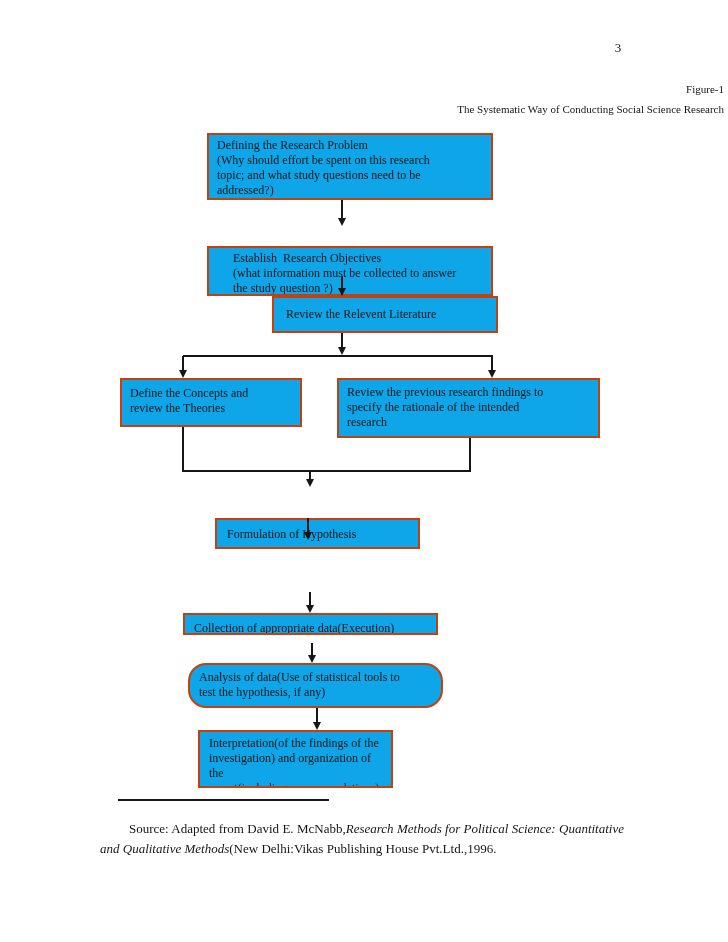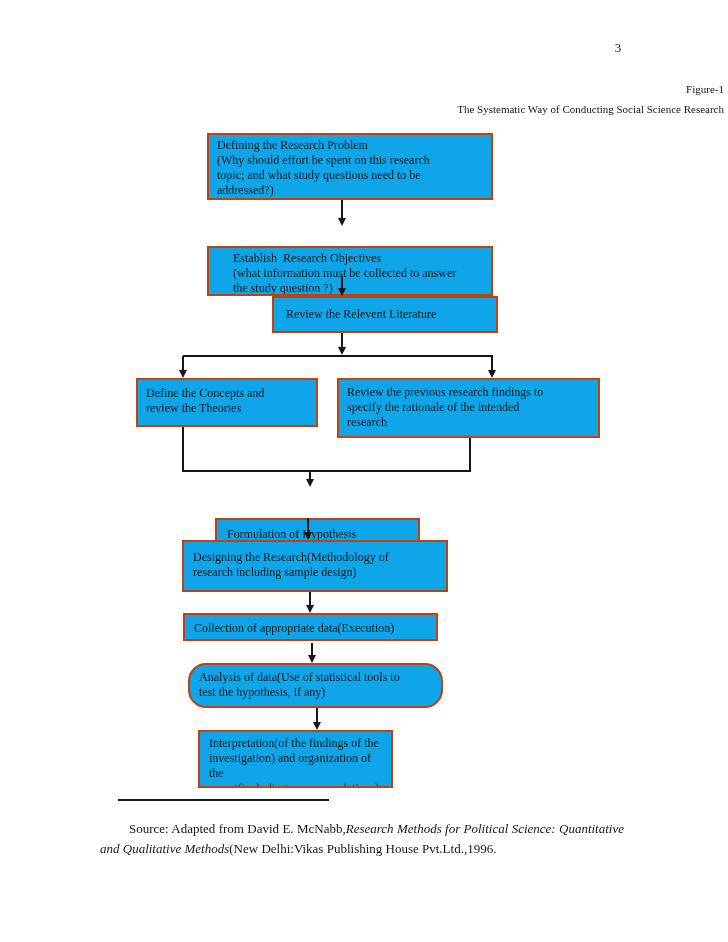--- a/index.html
+++ b/index.html
@@ -18,25 +18,25 @@
   .fig-label { top:79px; }
   .fig-title { top:99px; }
   .box {
     position:absolute; box-sizing:border-box; border:2px solid #c2410c;
     font-size:12px; line-height:15px; white-space:pre-wrap;
     overflow:hidden; background:#0ea5e9;
   }
   #box-defining    { left:207px; top:133px; width:286px; height:67px; padding:3px 4px 0 8px; }
   #box-objectives  { left:207px; top:226px; width:286px; height:50px; padding:3px 4px 0 24px;margin-top:20px; }
   #box-review-lit  { left:224px; top:296px; width:226px; height:37px; padding:9px 4px 0 12px;margin-left:48px; }
-  #box-concepts    { left:120px; top:378px; width:182px; height:49px; padding:6px 4px 0 8px;margin-left:16px; }
+  #box-concepts    { left:120px; top:378px; width:182px; height:49px; padding:6px 4px 0 8px; }
   #box-previous    { left:337px; top:378px; width:263px; height:60px; padding:5px 4px 0 8px; }
   #box-hypothesis  { left:215px; top:487px; width:205px; height:31px; padding:7px 4px 0 10px;margin-top:31px; }
   #box-designing   { left:182px; top:540px; width:266px; height:52px; padding:8px 4px 0 9px; }
-  #box-collection  { left:183px; top:613px; width:255px; height:28px; padding:6px 4px 0 9px; }
+  #box-collection  { left:183px; top:613px; width:255px; height:22px; padding:6px 4px 0 9px; }
   #box-analysis    { left:188px; top:663px; width:255px; height:45px; padding:5px 4px 0 9px;border-radius:18px; }
   #box-interp      { left:198px; top:730px; width:195px; height:58px; padding:4px 4px 0 9px; }
 
   .vline { position:absolute; width:1.5px; background:#161616; }
   .hline { position:absolute; height:1.5px; background:#161616; }
   .arr {
     position:absolute; width:0; height:0;
     border-left:4.5px solid transparent; border-right:4.5px solid transparent;
     border-top:8px solid #161616;
   }
@@ -80,22 +80,20 @@
   <div class="box" id="box-objectives">Establish  Research Objectives
 (what information must be collected to answer
 the study question ?)</div>
   <div class="box" id="box-review-lit">Review the Relevent Literature</div>
   <div class="box" id="box-concepts">Define the Concepts and
 review the Theories</div>
   <div class="box" id="box-previous">Review the previous research findings to
 specify the rationale of the intended
 research</div>
   <div class="box" id="box-hypothesis">Formulation of Hypothesis</div>
-  <div class="box" id="box-designing">Designing the Research(Methodology of
-research including sample design)</div>
   <div class="box" id="box-collection">Collection of appropriate data(Execution)</div>
   <div class="box" id="box-analysis">Analysis of data(Use of statistical tools to
 test the hypothesis, if any)</div>
   <div class="box" id="box-interp">Interpretation(of the findings of the
 investigation) and organization of the
 report(including recommendations).</div>
 
   <div class="vline" id="l1"></div>
   <div class="arr" id="a1"></div>
   <div class="vline" id="l2"></div>

